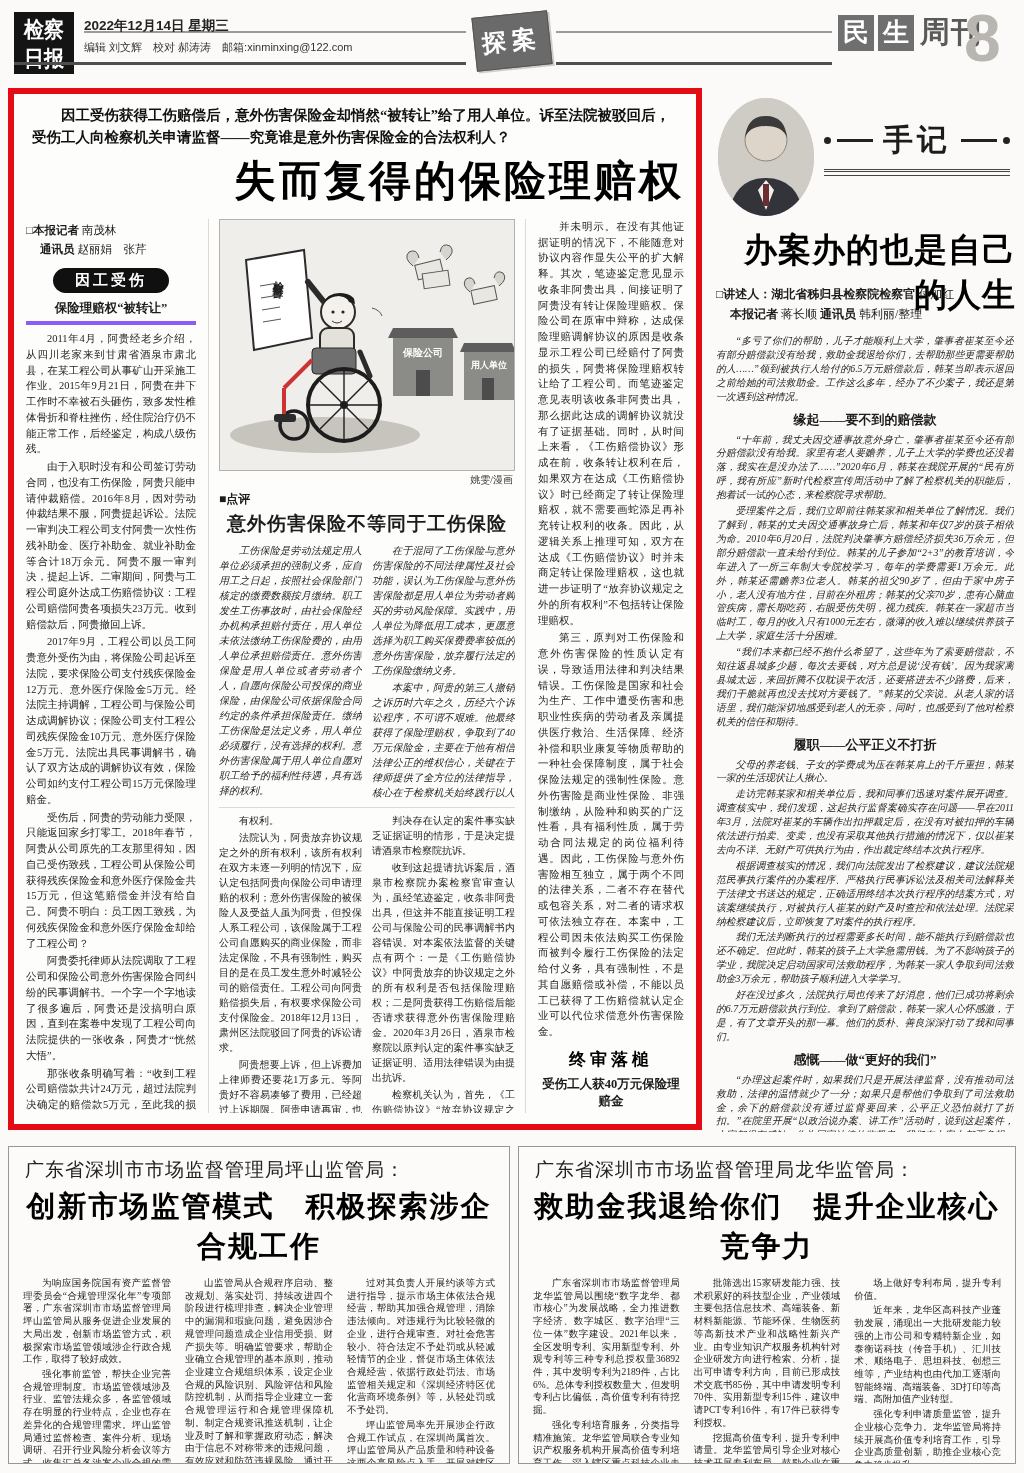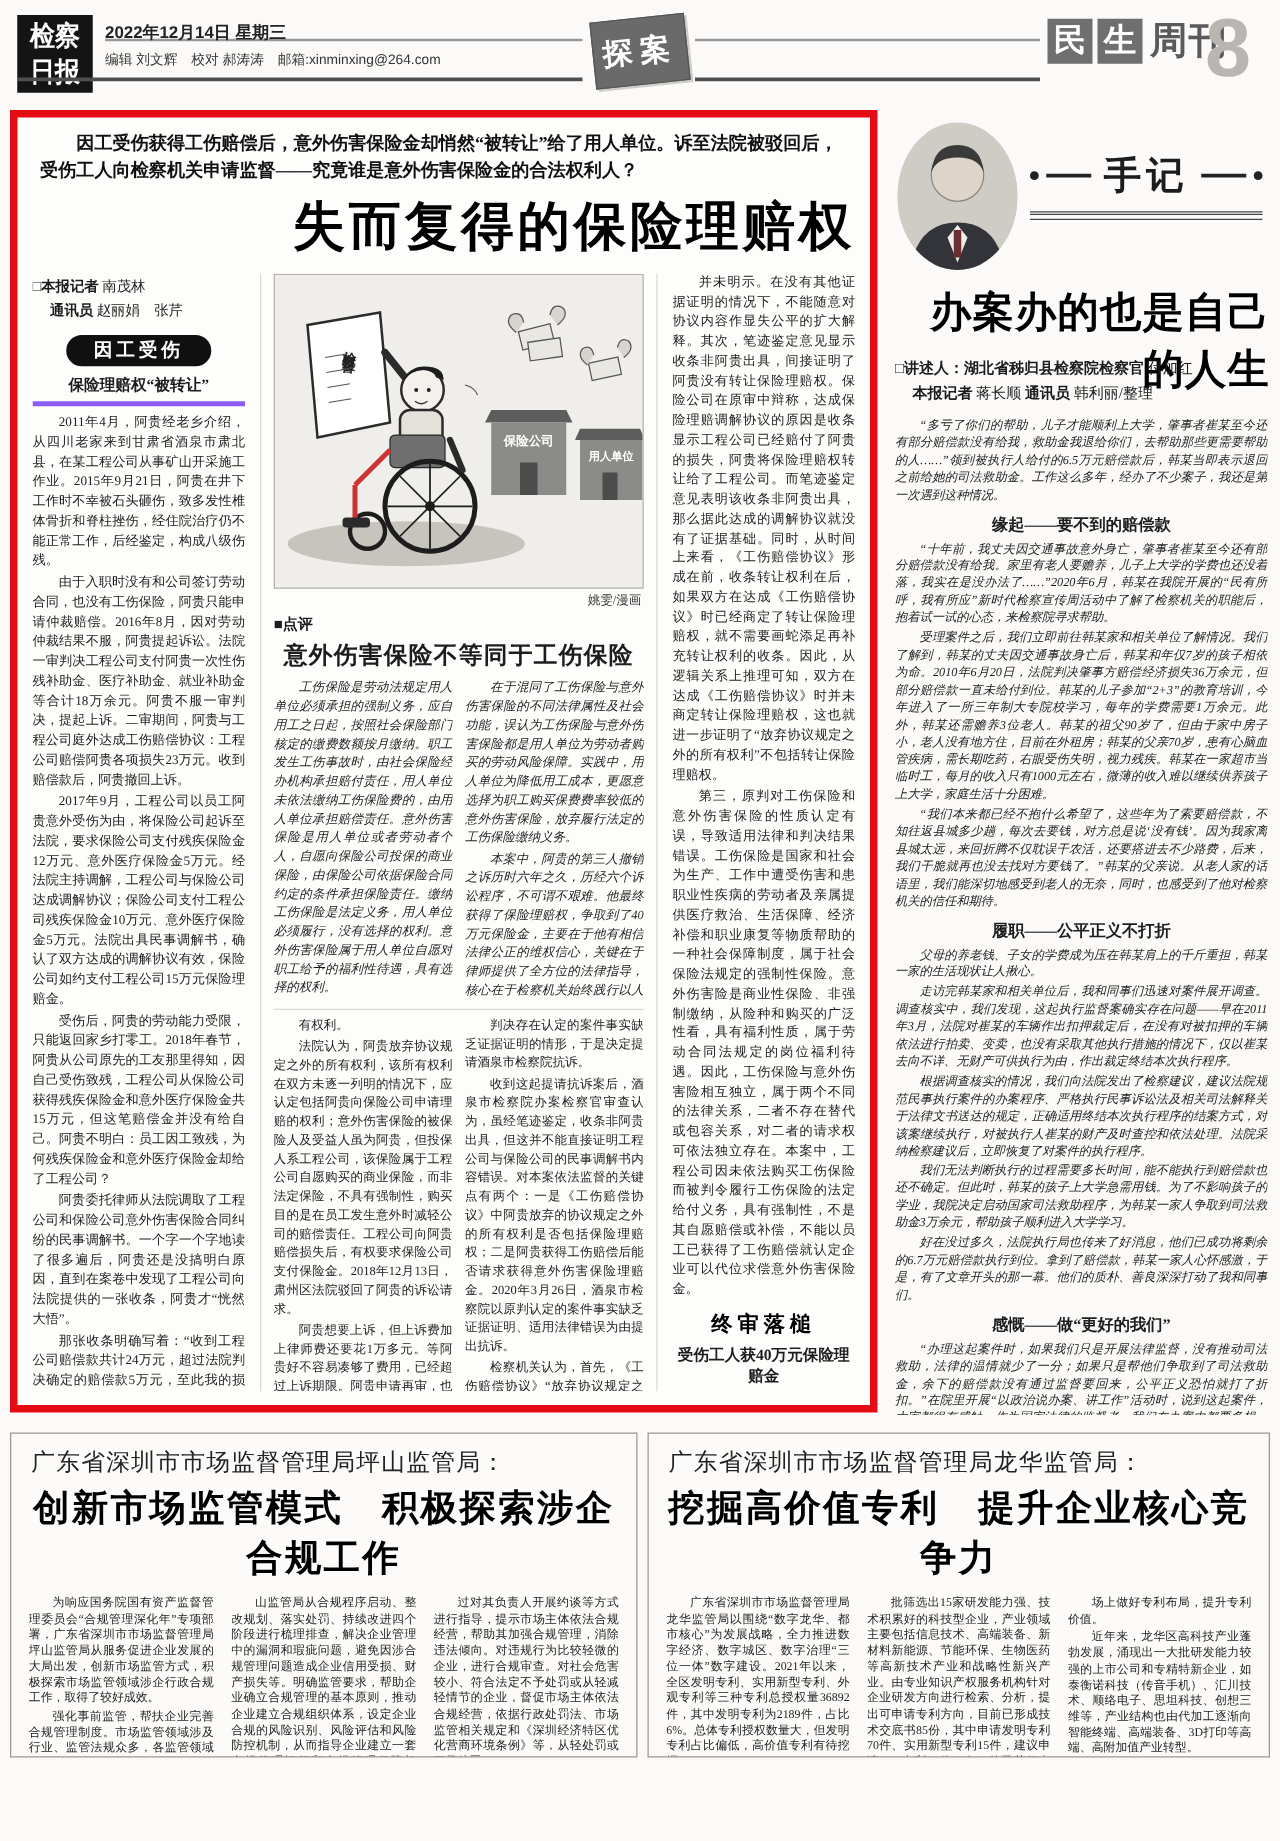--- a/index.html
+++ b/index.html
@@ -77,21 +77,21 @@
   .shouji-underline{margin-top:8px;border-top:3px double #444;height:3px;border-bottom:1px solid #444;}
   .sb-headline{position:absolute;left:0;top:136px;width:302px;text-align:right;font-size:33px;font-weight:900;
                letter-spacing:1px;color:#000;}
   .sb-byline{position:absolute;left:2px;top:192px;width:298px;font-size:12px;line-height:1.7;}
   .sb-byline .bb{font-weight:bold;}
   .sb-body{position:absolute;left:2px;top:242px;width:298px;height:798px;overflow:hidden;}
   .sb-body p{font-size:9.8px;line-height:1.42;text-align:justify;text-indent:2em;margin:0 0 2px 0;font-style:italic;}
   .sb-sec{text-align:center;font-weight:bold;font-size:13px;margin:7px 0 4px 0;font-style:normal;text-indent:0;}
 
   
-  .bbox{position:absolute;top:1146px;height:260px;border:1px solid #9a978f;background:#fcfbf9;
+  .bbox{position:absolute;top:1146px;height:318px;border:1px solid #9a978f;background:#fcfbf9;
         box-sizing:border-box;padding:8px 14px;overflow:hidden;}
   .bbox-left{left:8px;width:502px;}
   .bbox-right{left:518px;width:498px;}
   .kicker{font-size:19px;color:#222;letter-spacing:1px;margin:2px 0 4px 2px;}
   .b-headline{text-align:center;font-size:29px;font-weight:900;letter-spacing:2px;margin:2px 0 10px 0;color:#000;}
   .b-cols{display:flex;gap:14px;height:208px;overflow:hidden;}
   .b-col{width:33.33%;overflow:hidden;}
   .b-col p{font-size:9.5px;line-height:1.34;text-align:justify;text-indent:2em;margin:0 0 2px 0;}
 </style>
 </head>
@@ -100,21 +100,21 @@
 <div class="page">
 
   <div class="masthead">
     <div class="logo-box">
       <span style="grid-column:1/3;">检察</span>
       <span style="grid-column:1/3;">日报</span>
     </div>
     <div class="mh-line-thin-l"></div>
     <div class="mh-line-thick-l"></div>
     <div class="mh-date">2022年12月14日 星期三</div>
-    <div class="mh-staff">编辑 刘文辉　校对 郝涛涛　邮箱:xinminxing@264.com</div>
+    <div class="mh-staff">编辑 刘文辉　校对 郝涛涛　邮箱:xinminxing@122.com</div>
     <div class="col-badge">探案</div>
     <div class="mh-line-thin-r"></div>
     <div class="mh-line-thick-r"></div>
     <div class="weekly">
       <span class="wchar">民</span>
       <span class="wchar">生</span>
       <span class="wsuffix">周刊</span>
     </div>
     <div class="page-num">8</div>
   </div>
@@ -326,21 +326,21 @@
             <p class="para">过对其负责人开展约谈等方式进行指导，提示市场主体依法合规经营，帮助其加强合规管理，消除违法倾向。对违规行为比较轻微的企业，进行合规审查。对社会危害较小、符合法定不予处罚或从轻减轻情节的企业，督促市场主体依法合规经营，依据行政处罚法、市场监管相关规定和《深圳经济特区优化营商环境条例》等，从轻处罚或不予处罚。</p>
             <p class="para">坪山监管局率先开展涉企行政合规工作试点，在深圳尚属首次。坪山监管局从产品质量和特种设备这两个高风险点入手，开展对辖区两家高新科技企业的行政合规试点，经审查，认定企业制定了完善的管理制度，对违法行为整改到位，结合其违法行为轻微，没有造成严重危害，依法作出不予行政处罚，获得了企业的充分认可。</p>
           </div>
 
       </div>
     </div>
   </div>
 
   <div class="bbox bbox-right">
     <div class="kicker">广东省深圳市市场监督管理局龙华监管局：</div>
-    <div class="b-headline">挖掘高价值专利　提升企业核心竞争力</div>
+    <div class="b-headline">救助金我退给你们　提升企业核心竞争力</div>
     <div class="b-cols">
       <div class="b-col">
           <p class="para">广东省深圳市市场监督管理局龙华监管局以围绕“数字龙华、都市核心”为发展战略，全力推进数字经济、数字城区、数字治理“三位一体”数字建设。2021年以来，全区发明专利、实用新型专利、外观专利等三种专利总授权量36892件，其中发明专利为2189件，占比6%。总体专利授权数量大，但发明专利占比偏低，高价值专利有待挖掘。</p>
           <p class="para">强化专利培育服务，分类指导精准施策。龙华监管局联合专业知识产权服务机构开展高价值专利培育工作，深入辖区重点科技企业走访调研，分</p>
         </div>
       <div class="b-col">
           <p class="para">批筛选出15家研发能力强、技术积累好的科技型企业，产业领域主要包括信息技术、高端装备、新材料新能源、节能环保、生物医药等高新技术产业和战略性新兴产业。由专业知识产权服务机构针对企业研发方向进行检索、分析，提出可申请专利方向，目前已形成技术交底书85份，其中申请发明专利70件、实用新型专利15件，建议申请PCT专利16件，有17件已获得专利授权。</p>
           <p class="para">挖掘高价值专利，提升专利申请量。龙华监管局引导企业对核心技术开展专利布局，鼓励企业在重点产品、重点市</p>
         </div>
       <div class="b-col">

